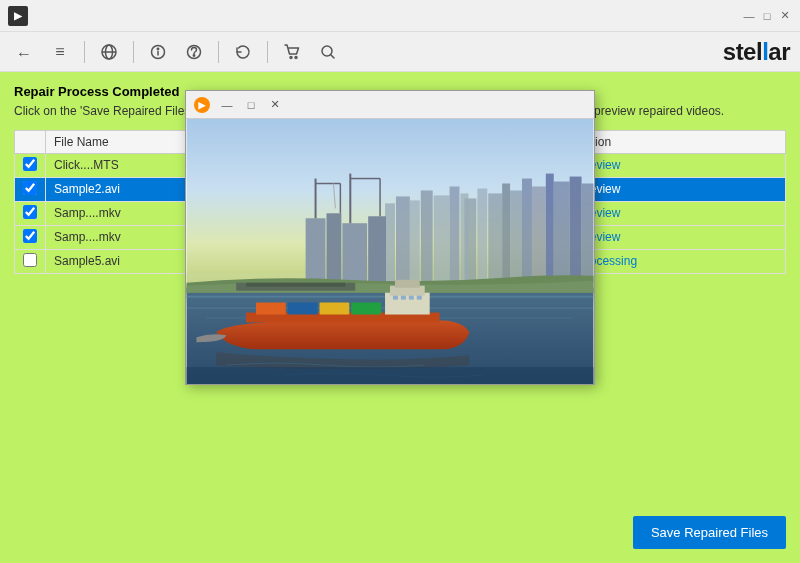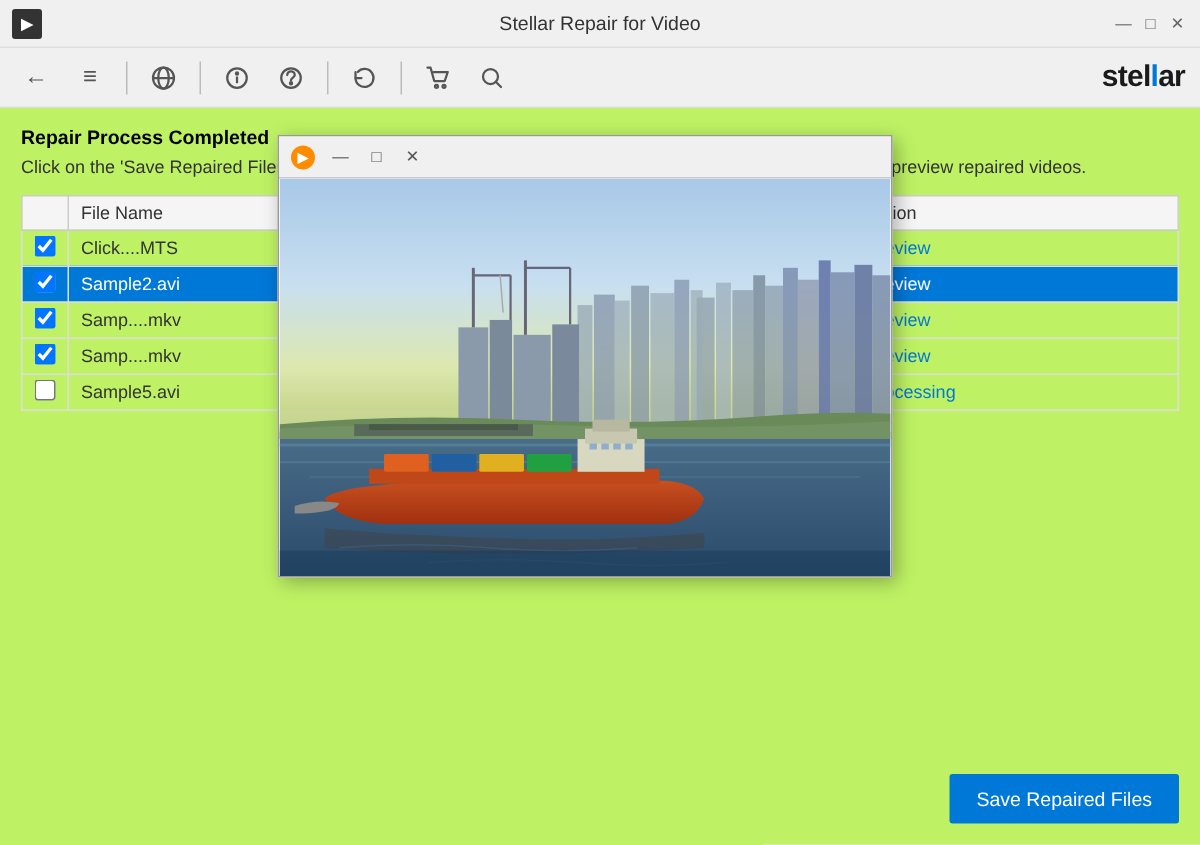--- a/index.html
+++ b/index.html
@@ -90,21 +90,21 @@
       border-radius: 3px;
     }
     .toolbar-sep {
       width: 1px;
       height: 22px;
       background: #bbb;
       margin: 0 2px;
     }
     .stellar-logo {
       margin-left: auto;
-      font-size: 20px;
+      font-size: 24px;
       font-weight: bold;
       color: #1a1a1a;
       letter-spacing: -0.5px;
     }
     .stellar-logo span {
       color: #0078d7;
     }
 
     
     .main-content {
@@ -269,21 +269,20 @@
       position: relative;
     }
   </style>
 </head>
 <body>
 
 <div class="title-bar">
   <div class="title-bar-left">
     <div class="app-icon">▶</div>
   </div>
-  <div class="title-bar-title">Stellar Repair for Video</div>
   <div class="window-controls">
     <button class="win-btn">—</button>
     <button class="win-btn">□</button>
     <button class="win-btn">✕</button>
   </div>
 </div>
 
 <div class="toolbar">
   <button class="toolbar-btn">←</button>
   <button class="toolbar-btn">≡</button>

